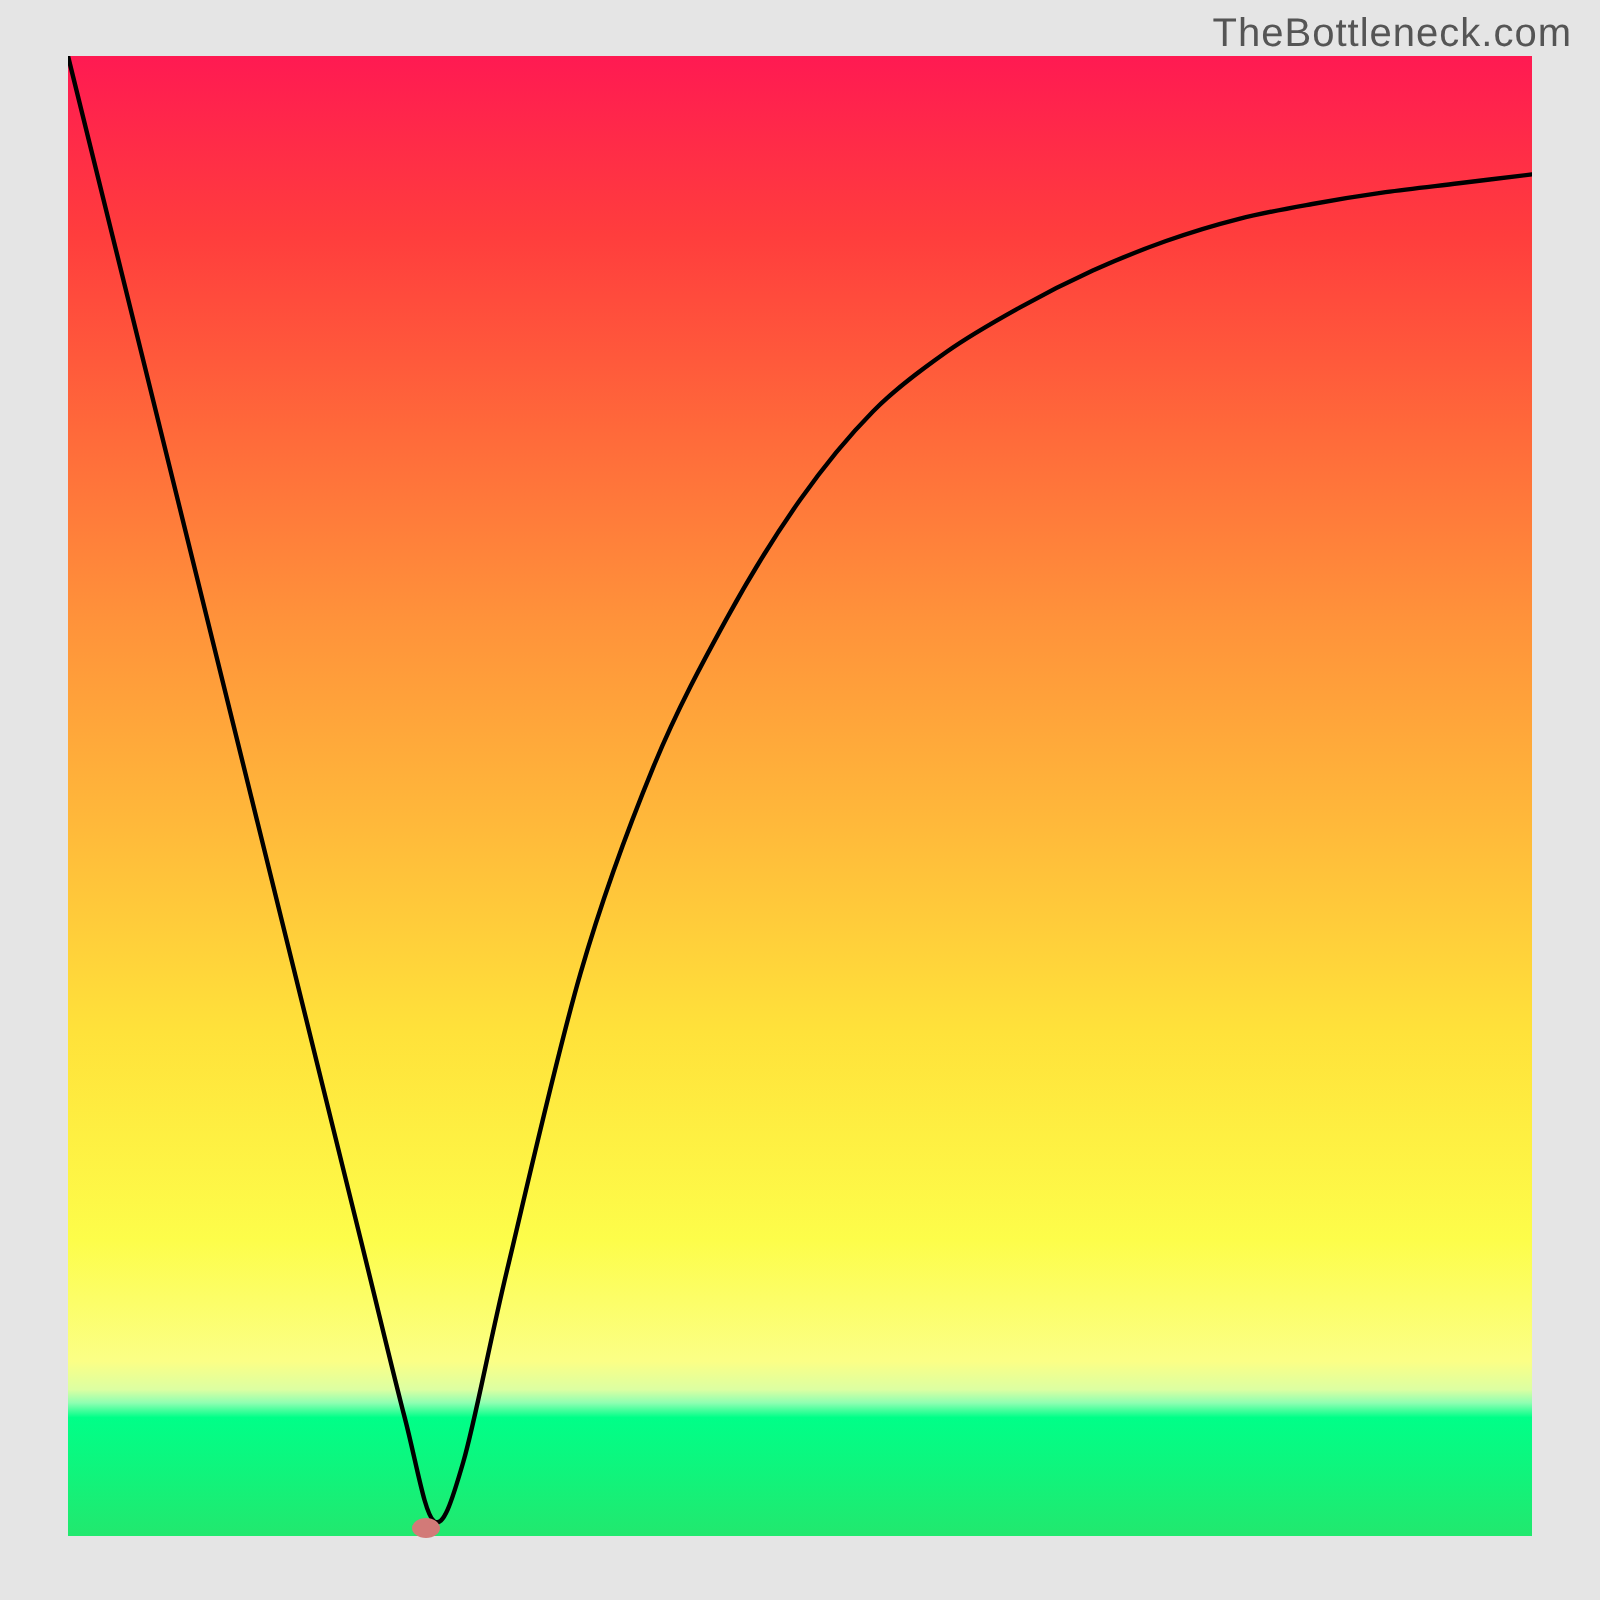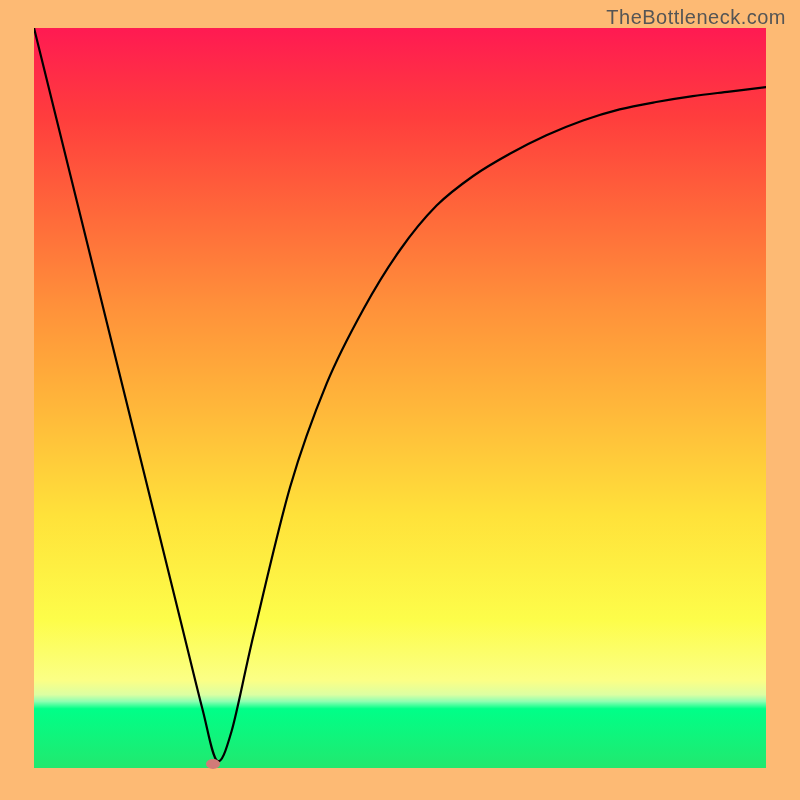--- a/index.html
+++ b/index.html
@@ -8,21 +8,21 @@
     width: 800px;
     height: 800px;
     background: #000;
     overflow: hidden;
     font-family: Arial, Helvetica, sans-serif;
   }
   .frame {
     position: relative;
     width: 800px;
     height: 800px;
-    background: #fdba74;
+    background: #e5e5e5;
   }
   .watermark {
     position: absolute;
     top: 6px;
     right: 14px;
     color: #555;
     font-size: 20px;
     letter-spacing: 0.5px;
     z-index: 5;
   }

